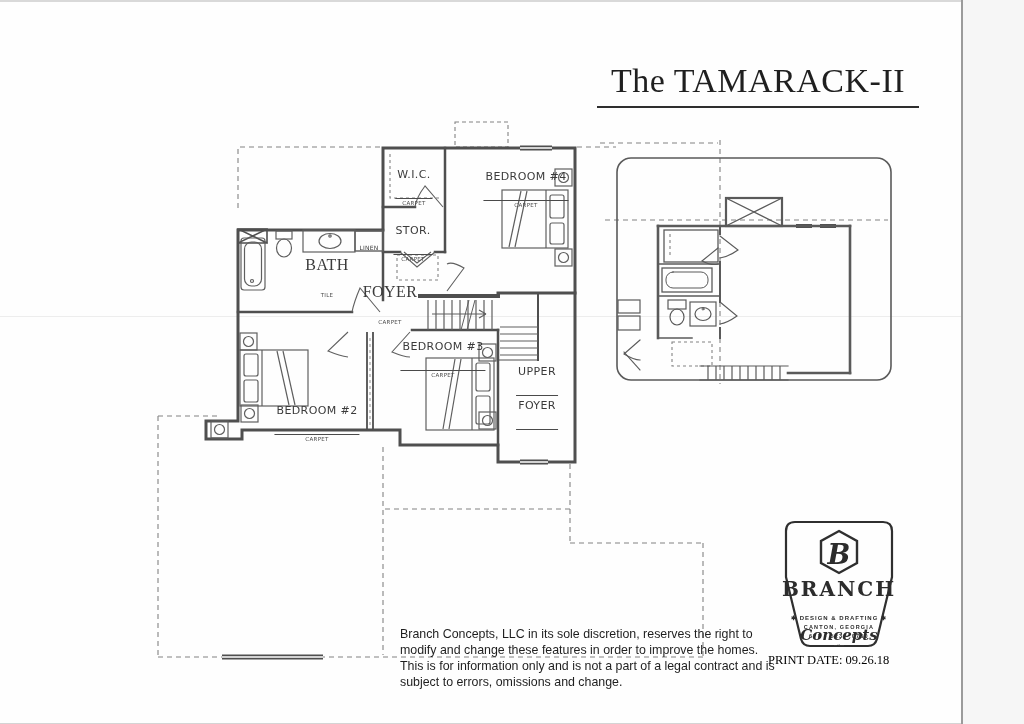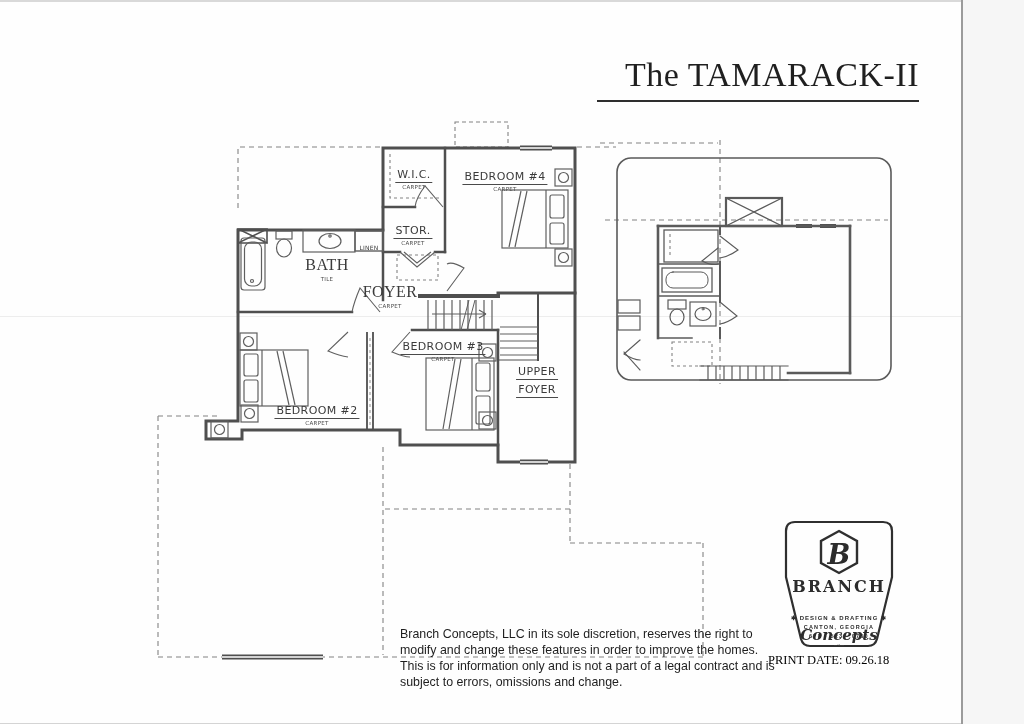--- a/index.html
+++ b/index.html
@@ -8,44 +8,44 @@
   .page{position:relative;width:1024px;height:724px;background:#fefefe;}
 
   
   .edge-top{position:absolute;left:0;top:0;width:100%;height:2px;background:#c9c9c9;opacity:.7;}
   .edge-bottom{position:absolute;left:0;bottom:0;width:100%;height:1px;background:#d4d4d4;}
   .fold-line{position:absolute;left:0;top:316px;width:100%;height:1px;background:#ededed;}
   .scan-line-v{position:absolute;left:961px;top:0;width:2px;height:100%;background:#9b9b9b;}
   .right-margin{position:absolute;left:963px;top:0;width:61px;height:100%;background:#f6f6f6;}
 
   
-  .title-block{position:absolute;left:597px;top:56px;width:322px;text-align:right;}
+  .title-block{position:absolute;left:597px;top:62px;width:322px;text-align:center;}
   .title-text{font-family:"Liberation Serif",serif;font-size:34px;color:#1f1f1f;
               letter-spacing:.5px;white-space:nowrap;}
   .title-rule{margin-top:6px;height:2px;background:#2e2e2e;}
 
   
   .plan-svg{position:absolute;left:0;top:0;}
 
   
   .room-label{position:absolute;transform:translateX(-50%);text-align:center;
               color:#3b3b3b;font-family:"DejaVu Sans",sans-serif;line-height:1;}
-  .rl-main{display:inline-block;font-size:11px;letter-spacing:.4px;padding:0 2px 2px 2px;white-space:nowrap;}
+  .rl-main{display:inline-block;font-size:11px;letter-spacing:.4px;padding:0 2px 18px 2px;white-space:nowrap;}
   .u .rl-main{border-bottom:1.3px solid #4a4a4a;}
   .rl-sub{display:block;font-size:5.5px;letter-spacing:.3px;margin-top:2px;color:#4a4a4a;}
   .sm .rl-main{font-size:16px;font-family:Liberation Serif, serif;}
   .xs .rl-main{font-size:6px;letter-spacing:.2px;}
   .stack .rl-main{display:block;margin:4px auto 2px auto;width:max-content;}
 
   
   .logo{position:absolute;left:781px;top:517px;width:116px;height:134px;color:#2c2c2c;}
   .logo svg{position:absolute;left:0;top:0;}
   .logo .txt{position:absolute;left:0;width:100%;text-align:center;line-height:1;}
   .logo-monogram{top:24px;font-family:"DejaVu Serif",serif;font-style:italic;font-weight:bold;font-size:27px;}
-  .logo-name{top:62px;font-family:"DejaVu Serif",serif;font-weight:bold;font-size:16px;letter-spacing:2px;}
+  .logo-name{top:62px;font-family:"DejaVu Serif",serif;font-weight:bold;font-size:20px;letter-spacing:2px;}
   .logo-script{top:79px;font-family:"DejaVu Serif",serif;font-style:italic;font-weight:bold;font-size:15px;margin-top:32px;}
   .logo-tagline{top:98px;font-size:6px;font-weight:bold;letter-spacing:1px;}
   .logo-location{top:108px;font-size:5.5px;font-weight:bold;letter-spacing:1.2px;}
   .logo-phone{top:117px;font-size:5.5px;font-weight:bold;letter-spacing:1.2px;}
   .logo-ornament{top:125px;font-size:6px;letter-spacing:0;color:#444;}
 
   
   .disclaimer{position:absolute;left:400px;top:626px;width:378px;
               font-family:Liberation Sans, sans-serif;font-size:12.4px;line-height:1.3;
               color:#1e1e1e;}
@@ -211,21 +211,21 @@
         <path d="M640,340 L624,354 Q634,360 640,360"></path>
         <path d="M624,352 L640,370"></path>
       </g>
     </g>
   </svg>
 
   <div class="room-label u" style="left:414px;top:165px">
     <span class="rl-main">W.I.C.</span>
     <span class="rl-sub">CARPET</span>
   </div>
-  <div class="room-label u" style="left:505px;top:167px">
+  <div class="room-label u" style="left:526px;top:167px">
     <span class="rl-main">BEDROOM #4</span>
     <span class="rl-sub">CARPET</span>
   </div>
   <div class="room-label u" style="left:413px;top:221px">
     <span class="rl-main">STOR.</span>
     <span class="rl-sub">CARPET</span>
   </div>
   <div class="room-label xs" style="left:369px;top:237px">
     <span class="rl-main">LINEN</span>
   </div>

